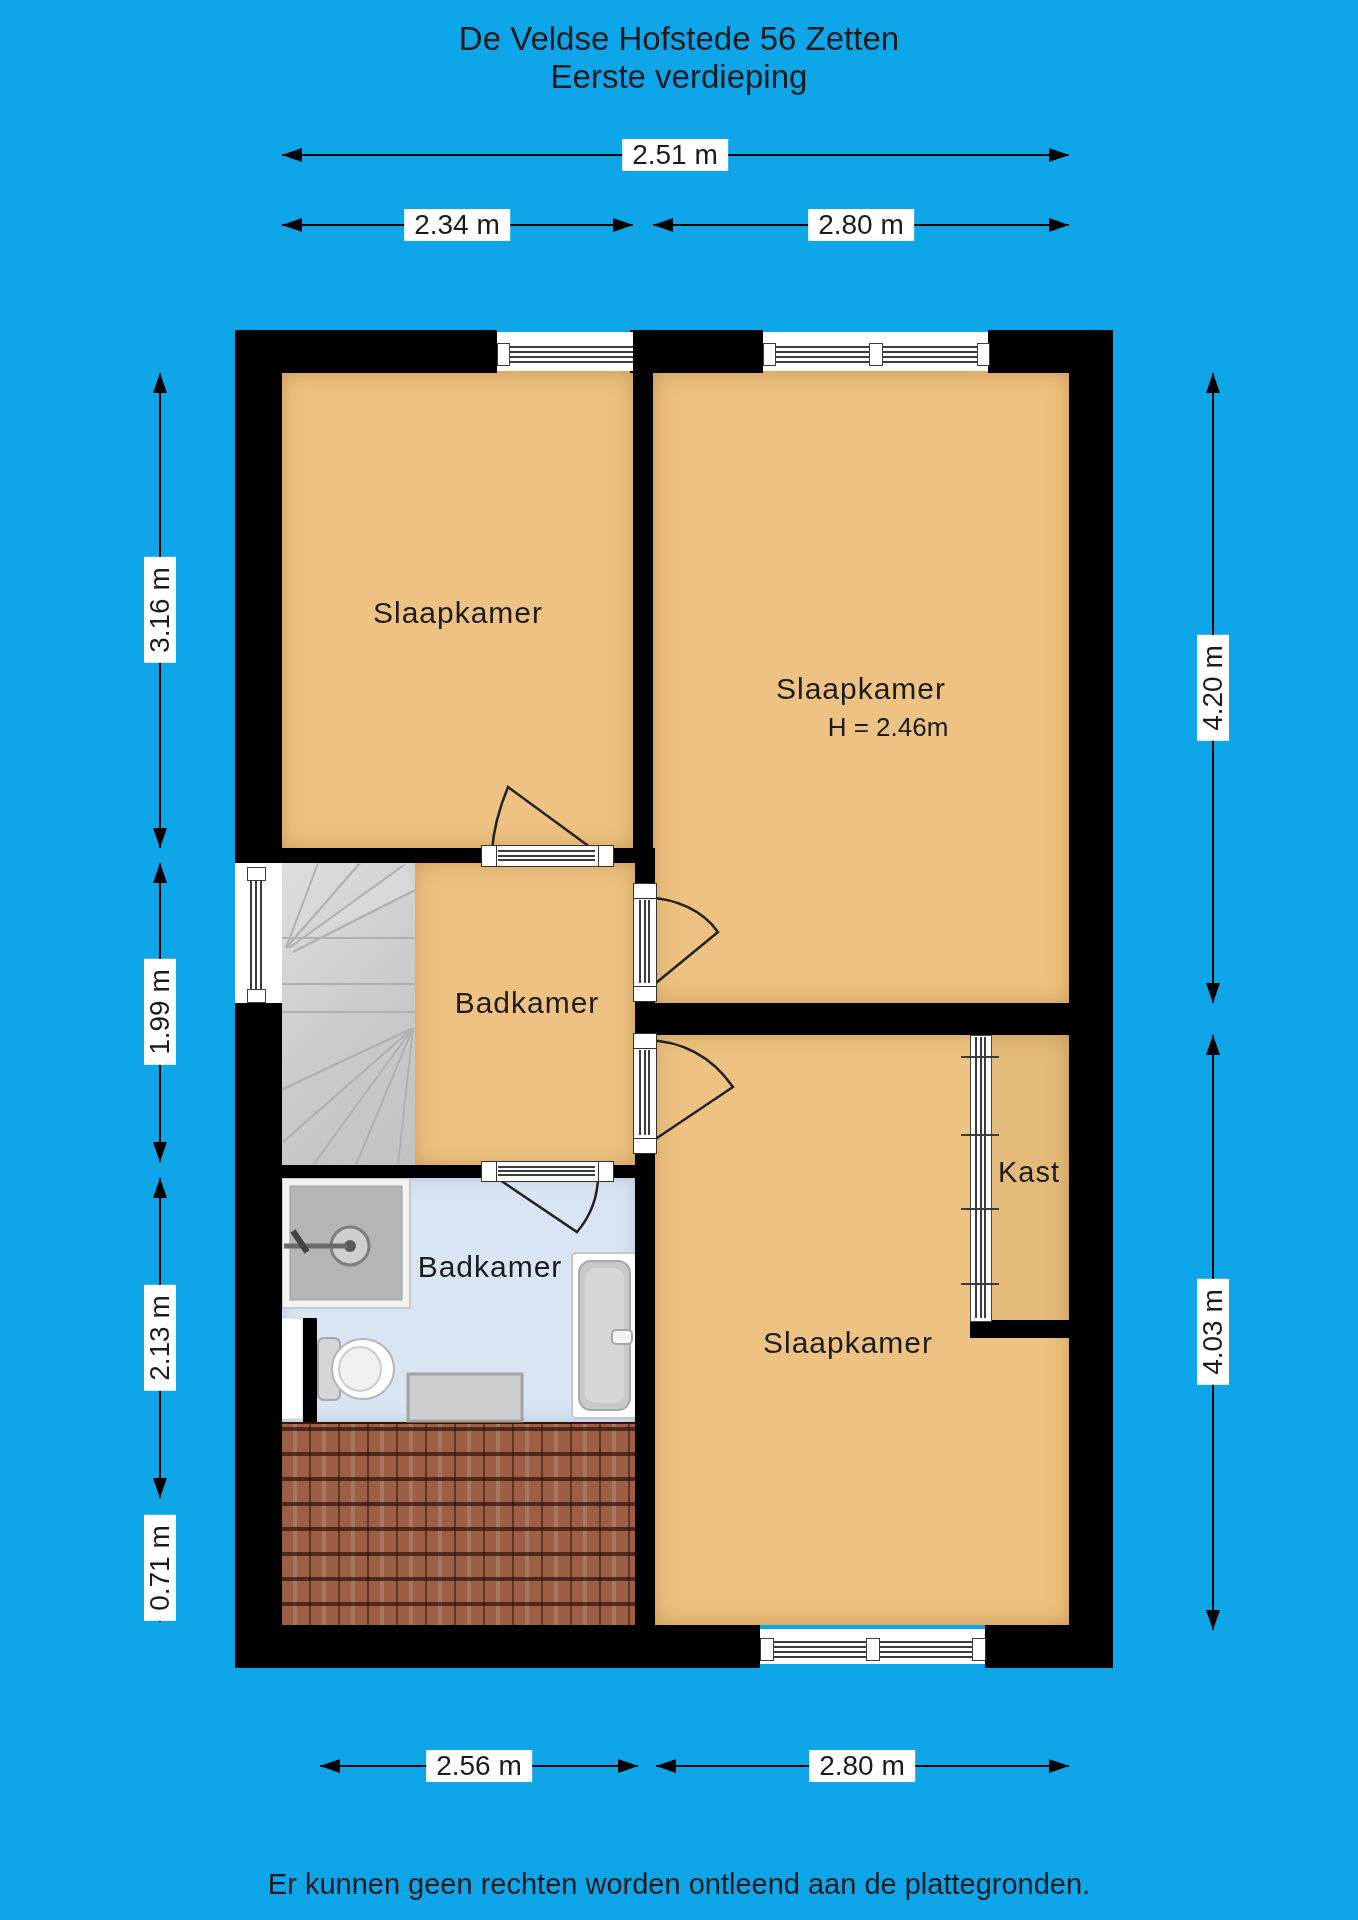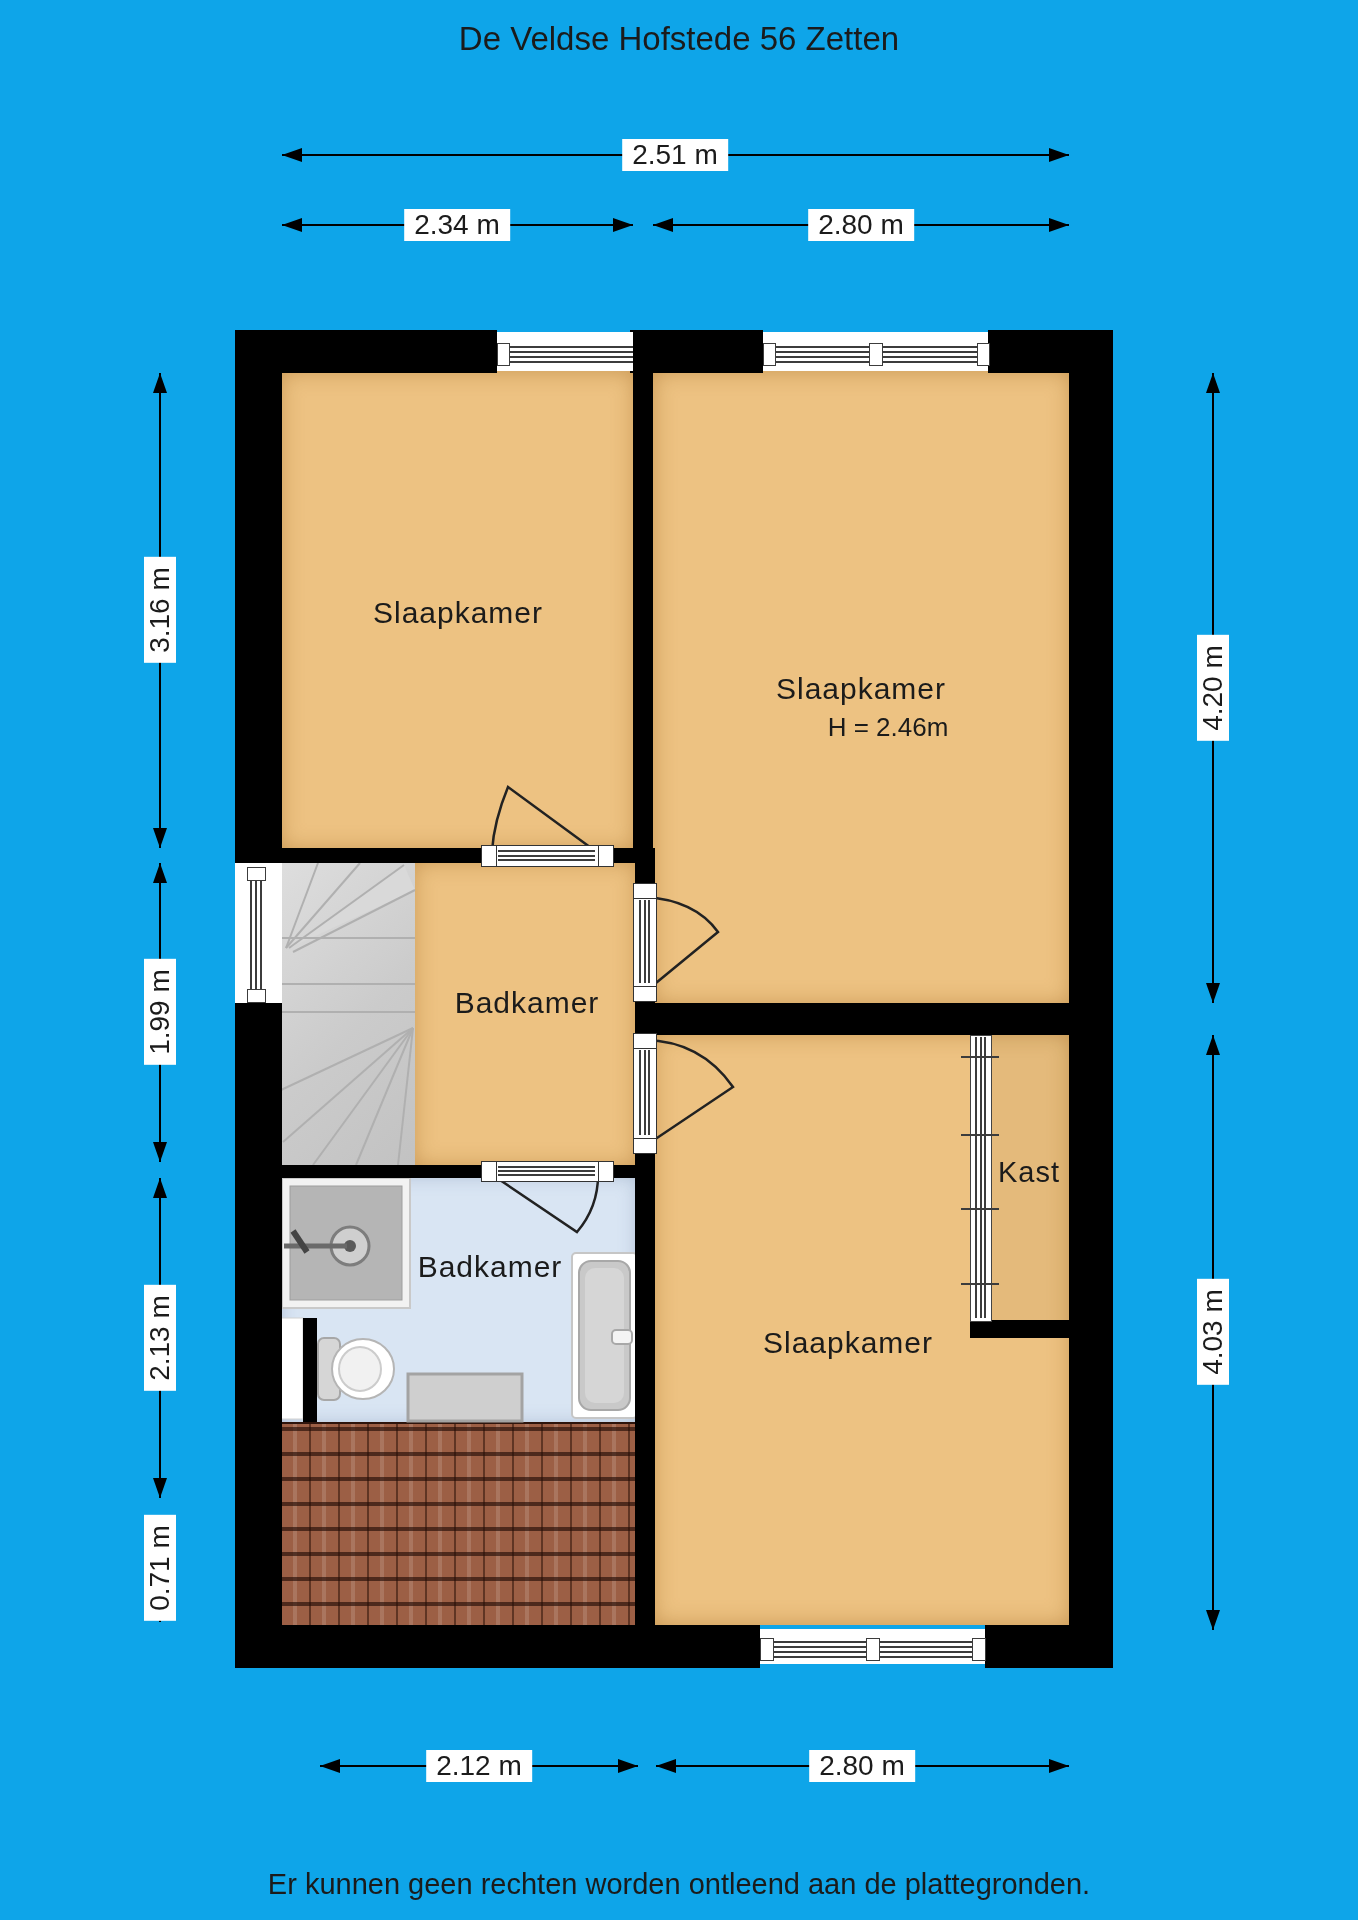--- a/index.html
+++ b/index.html
@@ -35,20 +35,21 @@
   .title-line{position:absolute;left:0;width:1358px;text-align:center;font-size:33px;}
   .footer-line{position:absolute;left:0;width:1358px;text-align:center;font-size:29px;}
   svg{position:absolute;left:0;top:0;}
 </style>
 </head>
 <body>
 
 <div id="stage">
 
   <div class="title-line" style="top:20px;">De Veldse Hofstede 56 Zetten</div>
+  <div class="title-line" style="top:58px;">Eerste verdieping</div>
 
   <div>
     <div class="dim-line-h" style="left:282px;top:154px;width:787px;"></div>
     <div class="ah left" style="left:282px;top:148px;"></div>
     <div class="ah right" style="left:1049px;top:148px;"></div>
     <div class="dimlabel" style="left:675px;top:155px;">2.51 m</div>
   </div>
   <div>
     <div class="dim-line-h" style="left:282px;top:224px;width:351px;"></div>
     <div class="ah left" style="left:282px;top:218px;"></div>
@@ -275,21 +276,21 @@
   <div class="sublabel" style="left:738px;top:712px;width:300px;">H = 2.46m</div>
   <div class="roomlabel" style="left:698px;top:1326px;width:300px;">Slaapkamer</div>
   <div class="roomlabel" style="left:407px;top:986px;width:240px;">Badkamer</div>
   <div class="roomlabel" style="left:370px;top:1250px;width:240px;">Badkamer</div>
   <div class="roomlabel" style="left:969px;top:1156px;width:120px;font-size:29px;">Kast</div>
 
   <div>
     <div class="dim-line-h" style="left:320px;top:1765px;width:318px;"></div>
     <div class="ah left" style="left:320px;top:1759px;"></div>
     <div class="ah right" style="left:618px;top:1759px;"></div>
-    <div class="dimlabel" style="left:479px;top:1766px;">2.12 m</div>
+    <div class="dimlabel" style="left:479px;top:1766px;">2.56 m</div>
   </div>
   <div>
     <div class="dim-line-h" style="left:656px;top:1765px;width:413px;"></div>
     <div class="ah left" style="left:656px;top:1759px;"></div>
     <div class="ah right" style="left:1049px;top:1759px;"></div>
     <div class="dimlabel" style="left:862px;top:1766px;">2.80 m</div>
   </div>
 
   <div class="footer-line" style="top:1868px;">Er kunnen geen rechten worden ontleend aan de plattegronden.</div>
 

